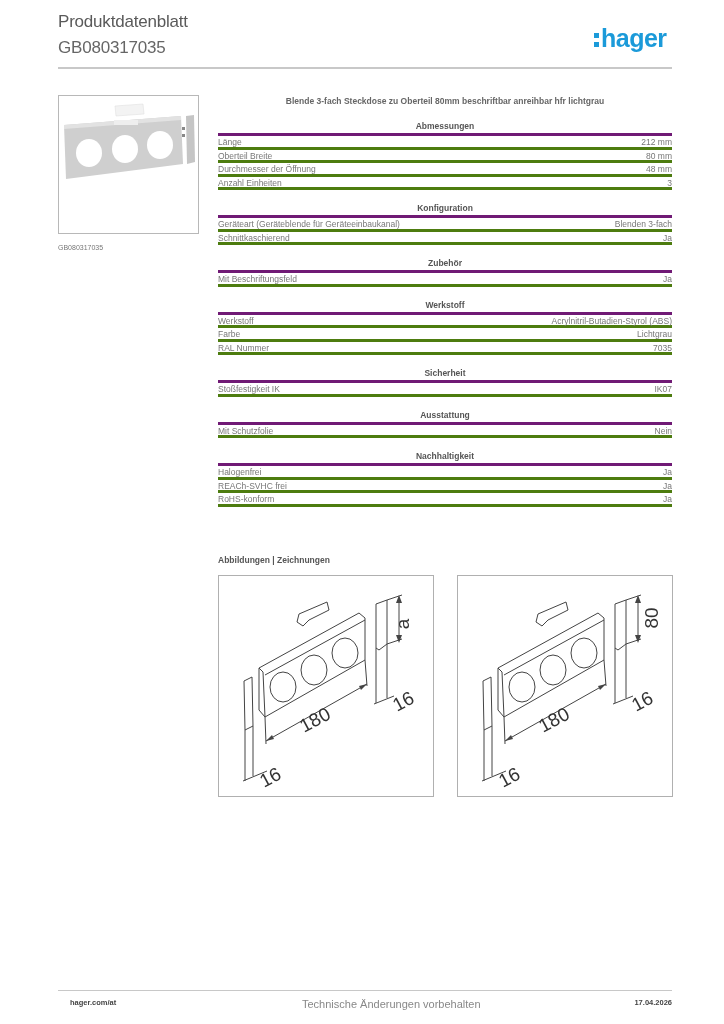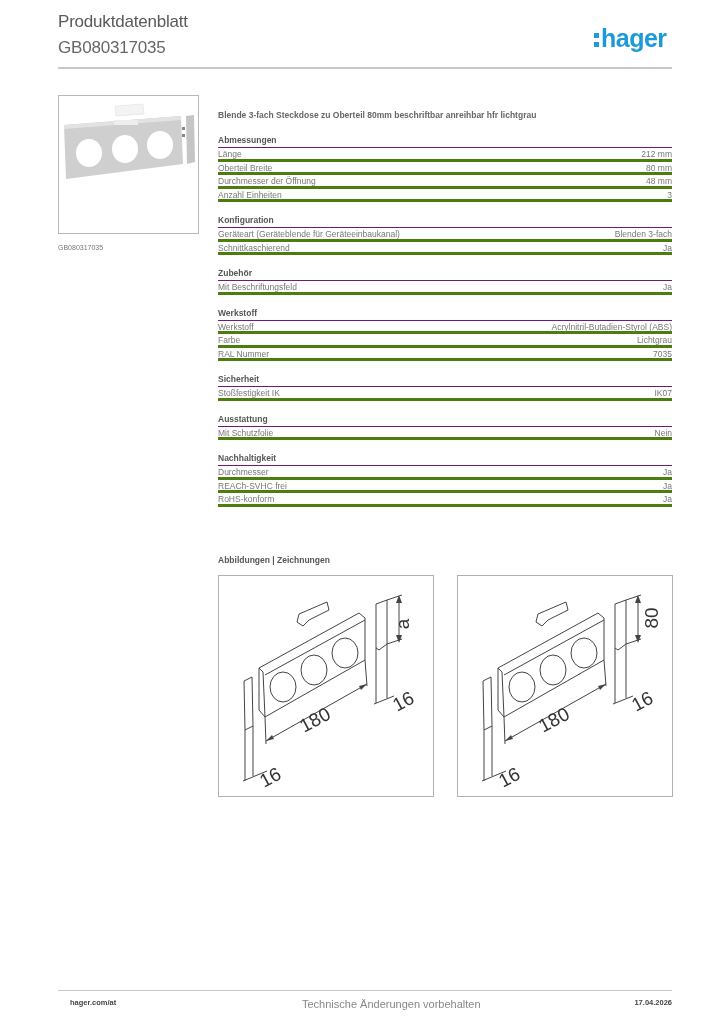--- a/index.html
+++ b/index.html
@@ -8,25 +8,25 @@
   .hdr-title { position: absolute; left: 58px; top: 12px; font-size: 17px; font-weight: normal; color: #5a5a5a; letter-spacing: -0.2px; }
   .hdr-code { position: absolute; left: 58px; top: 38px; font-size: 17px; color: #666; letter-spacing: -0.2px; }
   .logo { position: absolute; left: 594px; top: 26px; font-size: 25px; font-weight: bold; color: #1b9ad9; letter-spacing: -0.5px; line-height: 1; }
   .logo .colon { display: inline-block; width: 5px; height: 17px; position: relative; top: 1px; margin-right: 2px; }
   .logo .colon i { position: absolute; left: 0; width: 5px; height: 5px; background: #1b9ad9; }
   .hdr-rule { position: absolute; left: 58px; top: 67px; width: 614px; height: 2px; background: #c8c8c8; }
 
   .thumb { position: absolute; left: 58px; top: 95px; width: 141px; height: 139px; border: 1px solid #b8b8b8; box-sizing: border-box; background: #fff; }
   .thumb-caption { position: absolute; left: 58px; top: 244px; font-size: 7px; color: #777; }
 
-  .main { position: absolute; left: 218px; top: 110px; width: 454px; }
+  .main { position: absolute; left: 218px; top: 96px; width: 454px; text-align: center; }
   .prod-desc { font-size: 8.5px; font-weight: bold; color: #666; margin: 0; height: 12px; }
   .tech-head { font-size: 8.5px; font-weight: bold; color: #666; margin-top: 22px; height: 12px; }
   .section { margin-top: 13px; }
-  .section-title { font-size: 8.5px; font-weight: bold; color: #555; height: 11px; padding-bottom: 1px; border-bottom: 1px solid #701a75; }
+  .section-title { font-size: 8.5px; font-weight: bold; color: #555; height: 11px; padding-bottom: 1px; border-bottom: 3px solid #701a75; }
   .row { display: flex; justify-content: space-between; font-size: 8.5px; color: #777; height: 13.5px; line-height: 13px; border-bottom: 3px solid #4d7c0f; box-sizing: border-box; }
   .row span { white-space: nowrap; }
 
   .figs-title { position: absolute; left: 218px; top: 555px; font-size: 8.5px; font-weight: bold; color: #555; }
   .fig { position: absolute; top: 575px; width: 216px; height: 222px; border: 1px solid #b0b0b0; box-sizing: border-box; background: #fff; }
   .fig1 { left: 218px; }
   .fig2 { left: 457px; }
   .fig svg { display: block; }
   .dimtxt { font-family: "Liberation Sans", sans-serif; font-size: 19px; fill: #333; }
 
@@ -138,21 +138,21 @@
     <div class="section-title">Ausstattung</div>
     <div class="row">
         <span>Mit Schutzfolie</span>
         <span>Nein</span>
       </div>
   </div>
 
   <div class="section">
     <div class="section-title">Nachhaltigkeit</div>
     <div class="row">
-        <span>Durchmesser</span>
+        <span>Halogenfrei</span>
         <span>Ja</span>
       </div>
     <div class="row">
         <span>REACh-SVHC frei</span>
         <span>Ja</span>
       </div>
     <div class="row">
         <span>RoHS-konform</span>
         <span>Ja</span>
       </div>

